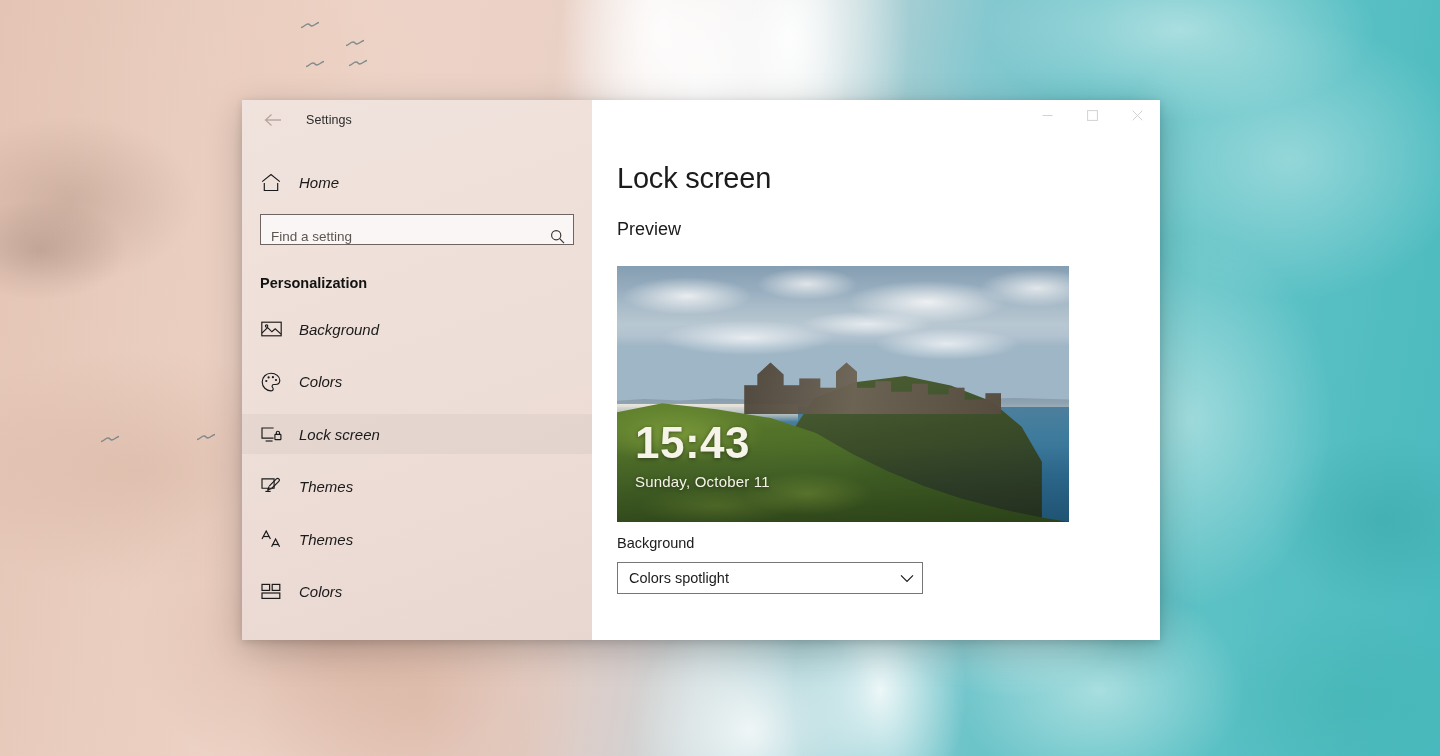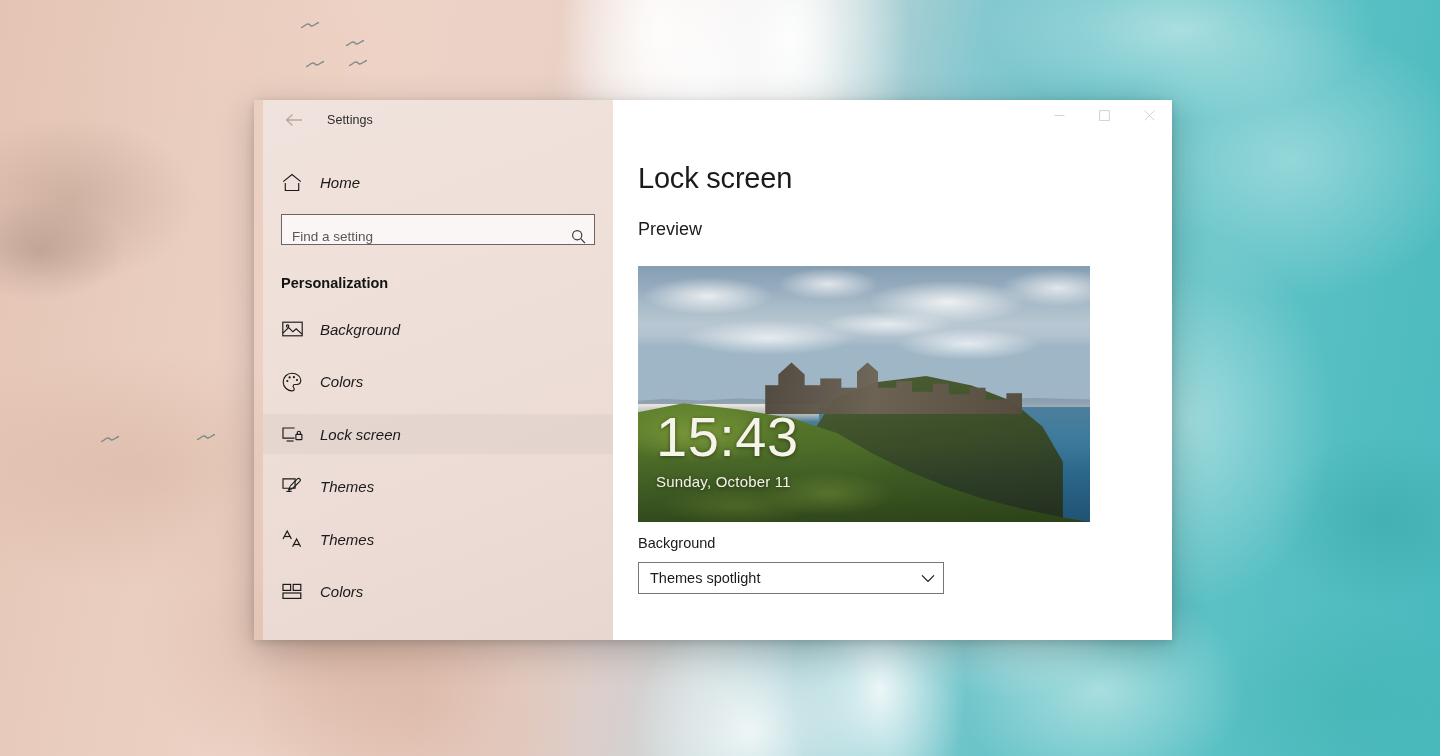--- a/index.html
+++ b/index.html
@@ -70,26 +70,25 @@
       radial-gradient(ellipse 180px 130px at 1340px 700px, rgba(60,175,170,.35) 0%, rgba(60,175,170,0) 72%);
   }
 
   
   .bird { position: absolute; color: #6f7f86; font-size: 15px; line-height: 1;
           font-family: "DejaVu Sans", sans-serif; opacity: .85; }
 
   
   #settings-window {
     position: absolute;
-    left: 254px; top: 100px;
+    left: 242px; top: 100px;
     width: 918px; height: 540px;
     display: flex;
     box-shadow: 0 10px 34px rgba(0,0,0,.22), 0 2px 8px rgba(0,0,0,.14);
     overflow: hidden;
-    padding-left: 9px;
   }
 
   
   #sidebar {
     width: 350px;
     flex: 0 0 350px;
     background: linear-gradient(160deg, #f0e2dc 0%, #efe0da 30%, #eddcd6 70%, #e8d6d0 100%);
     position: relative;
   }
   .titlebar-left {
@@ -264,21 +263,21 @@
   .pv-vig {
     background: linear-gradient(180deg, rgba(0,0,0,.06) 0%, rgba(0,0,0,0) 25%, rgba(0,0,0,0) 70%, rgba(0,0,0,.18) 100%);
   }
 
   #lock-clock {
     position: absolute;
     left: 18px; bottom: 32px;
     color: #f6f3e8;
     text-shadow: 0 1px 4px rgba(0,0,0,.45);
   }
-  #lock-time { font-size: 56px; font-weight: 400; line-height: 1; letter-spacing: .5px; }
+  #lock-time { font-size: 44px; font-weight: 700; line-height: 1; letter-spacing: .5px; }
   #lock-date { font-size: 15px; font-weight: 400; margin-top: 8px; letter-spacing: .2px; }
 
   .field-label {
     position: absolute; left: 25px; top: 435px;
     font-size: 14.5px; color: #1b1b1b;
   }
   #background-select {
     position: absolute; left: 25px; top: 462px;
     width: 306px; height: 32px;
     border: 1px solid #767676;
@@ -464,21 +463,21 @@
 
         <div id="lock-clock">
           <div id="lock-time">15:43</div>
           <div id="lock-date">Sunday, October 11</div>
         </div>
       </div>
 
       <div class="field-label">Background</div>
 
       <div id="background-select">
-        <span class="sel-value">Themes spotlight</span>
+        <span class="sel-value">Colors spotlight</span>
         <span class="chev">
           <svg width="14" height="9" viewBox="0 0 14 9" fill="none" stroke="currentColor" stroke-width="1.2">
             <path d="M1 1.3 7 7.3l6-6"></path>
           </svg>
         </span>
       </div>
 
     </div>
   </div>
 </div>

